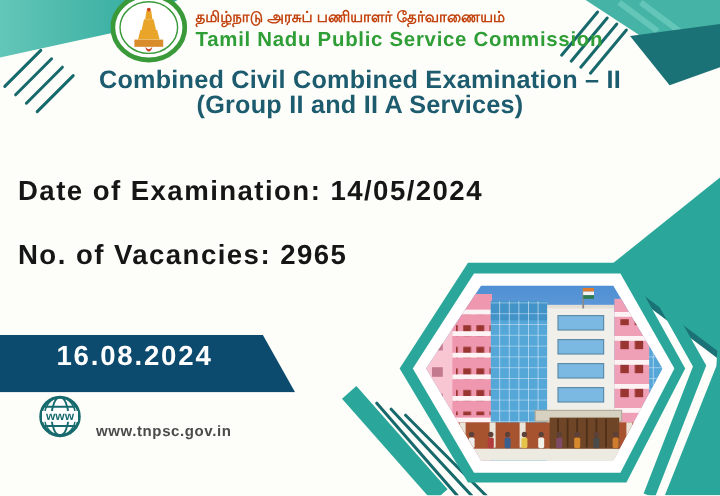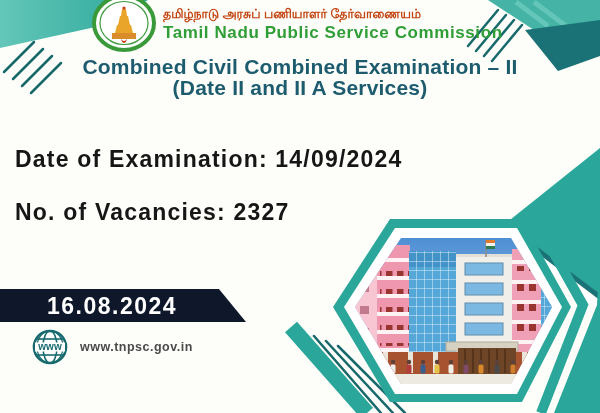--- a/index.html
+++ b/index.html
@@ -14,28 +14,28 @@
   .hdr-text{left:163px;top:7px;line-height:1.15;}
   .hdr-tamil{font-size:12.5px;font-weight:600;color:#c2410c;white-space:nowrap;}
   .hdr-eng{font-size:17px;font-weight:800;color:#2f9e36;letter-spacing:.6px;margin-top:2px;white-space:nowrap;}
   
   .title-block{left:10px;right:10px;top:57px;text-align:center;color:#1d5c6e;font-weight:800;}
   .title-line{font-size:21px;line-height:20.5px;letter-spacing:.2px;}
   
   .exam-date{left:15px;top:146px;font-size:23px;font-weight:800;color:#161616;letter-spacing:1.2px;white-space:nowrap;}
   .vacancies{left:15px;top:199px;font-size:23px;font-weight:800;color:#161616;letter-spacing:1.2px;white-space:nowrap;}
   
-  .ribbon{left:0;top:289px;width:246px;height:33px;background:#0f172a;
+  .ribbon{left:0;top:279px;width:246px;height:48px;background:#0c4a6e;
     -webkit-clip-path:polygon(0 0,89% 0,100% 100%,0 100%);
     clip-path:polygon(0 0,89% 0,100% 100%,0 100%);}
   .ribbon-text{display:block;font-size:23px;font-weight:800;color:#ffffff;letter-spacing:1.5px;
     line-height:34px;padding-left:47px;white-space:nowrap;}
   
   .globe{left:31px;top:328px;}
-  .website{left:80px;top:340px;font-size:12.5px;font-weight:700;color:#4b4b4b;letter-spacing:.5px;white-space:nowrap;}
+  .website{left:80px;top:352px;font-size:12.5px;font-weight:700;color:#4b4b4b;letter-spacing:.5px;white-space:nowrap;}
 </style>
 </head>
 <body>
 
 <div class="canvas">
 
   <svg class="decor" width="600" height="413" viewBox="0 0 600 413" xmlns="http://www.w3.org/2000/svg">
     <defs>
       <linearGradient id="tealGradA" x1="0" y1="0" x2="1" y2="0">
         <stop offset="0" stop-color="#63c6b8"></stop>
@@ -211,25 +211,25 @@
     <circle cx="32" cy="11" r="1.6" fill="#c8401e"></circle>
     <path d="M29,42 q3,4 6,0 q-1,4 -3,4 q-2,0 -3,-4 Z" fill="#c8401e"></path>
   </svg>
   <div class="layer hdr-text">
     <div class="hdr-tamil">தமிழ்நாடு அரசுப் பணியாளர் தேர்வாணையம்</div>
     <div class="hdr-eng">Tamil Nadu Public Service Commission</div>
   </div>
 
   <div class="layer title-block">
     <div class="title-line">Combined Civil Combined Examination – II</div>
-    <div class="title-line">(Date II and II A Services)</div>
+    <div class="title-line">(Group II and II A Services)</div>
   </div>
 
-  <div class="layer exam-date">Date of Examination: 14/09/2024</div>
-  <div class="layer vacancies">No. of Vacancies: 2327</div>
+  <div class="layer exam-date">Date of Examination: 14/05/2024</div>
+  <div class="layer vacancies">No. of Vacancies: 2965</div>
 
   <div class="layer ribbon">
     <span class="ribbon-text">16.08.2024</span>
   </div>
 
   <svg class="layer globe" width="38" height="38" viewBox="0 0 38 38">
     <circle cx="19" cy="19" r="16" fill="#ffffff" stroke="#176b6e" stroke-width="2.6"></circle>
     <ellipse cx="19" cy="19" rx="7" ry="16" fill="none" stroke="#176b6e" stroke-width="1.6"></ellipse>
     <ellipse cx="19" cy="19" rx="13" ry="16" fill="none" stroke="#176b6e" stroke-width="1.2"></ellipse>
     <line x1="6" y1="11" x2="32" y2="11" stroke="#176b6e" stroke-width="1.6"></line>

